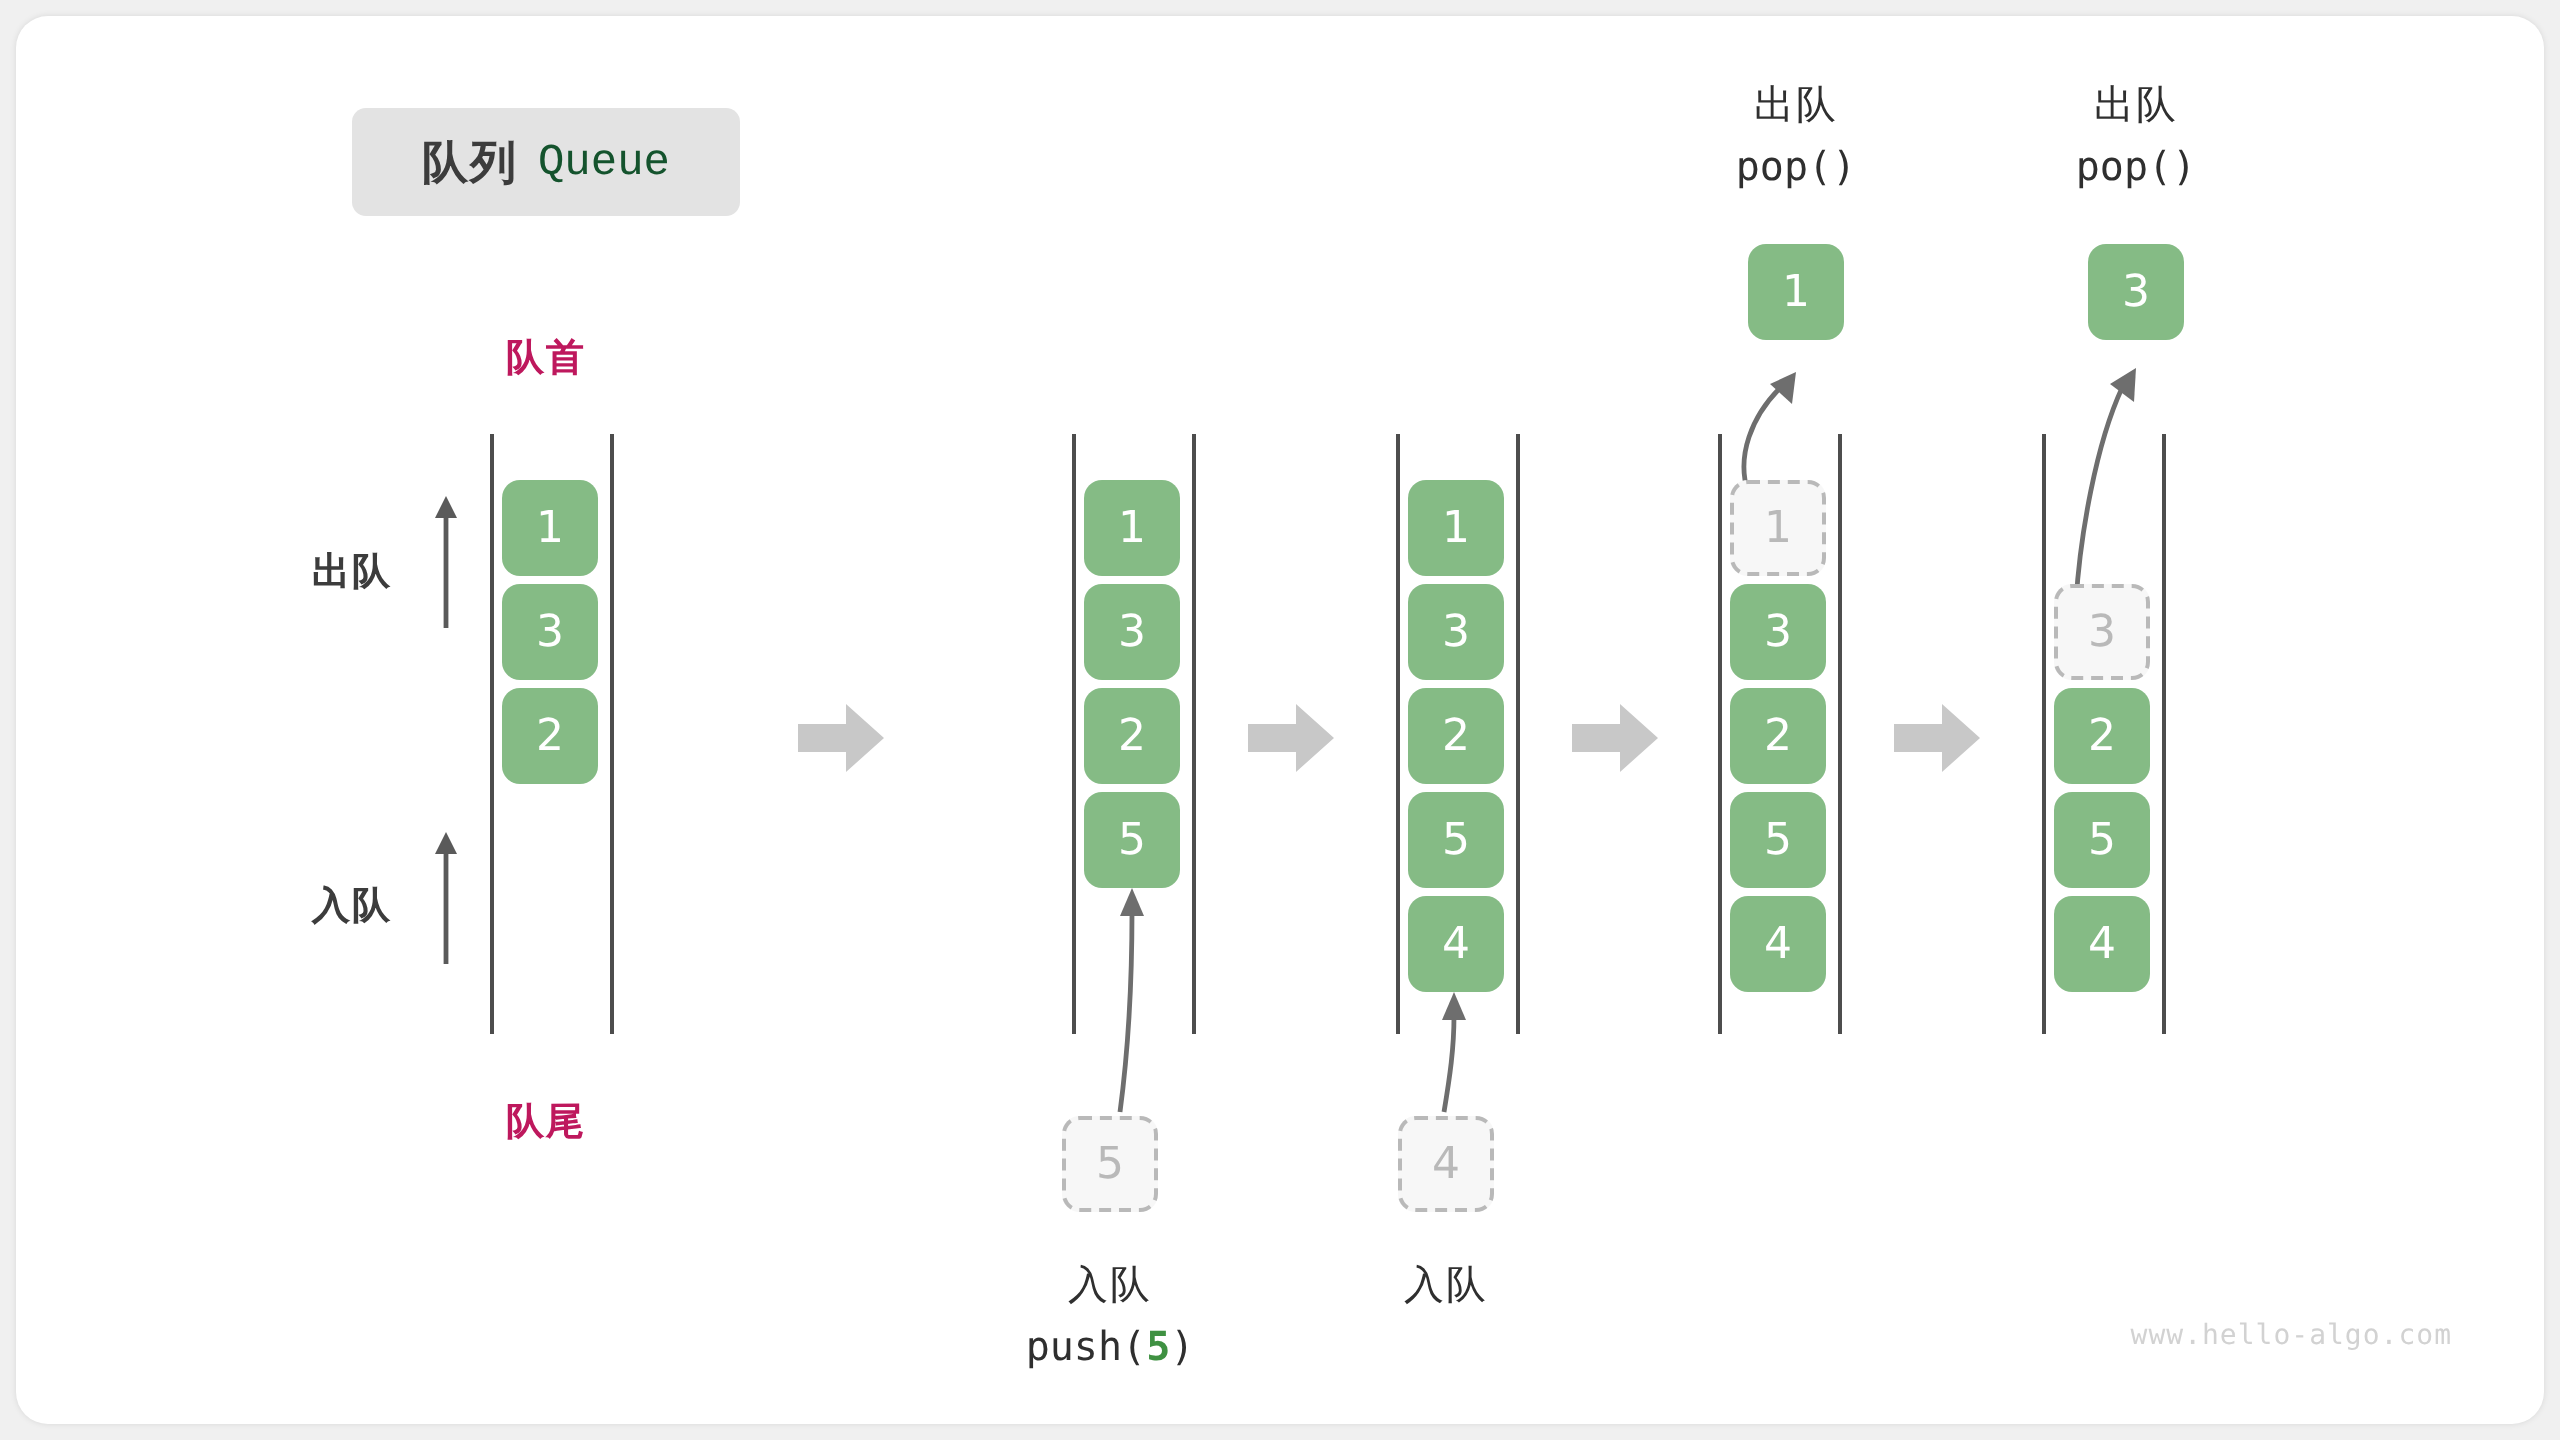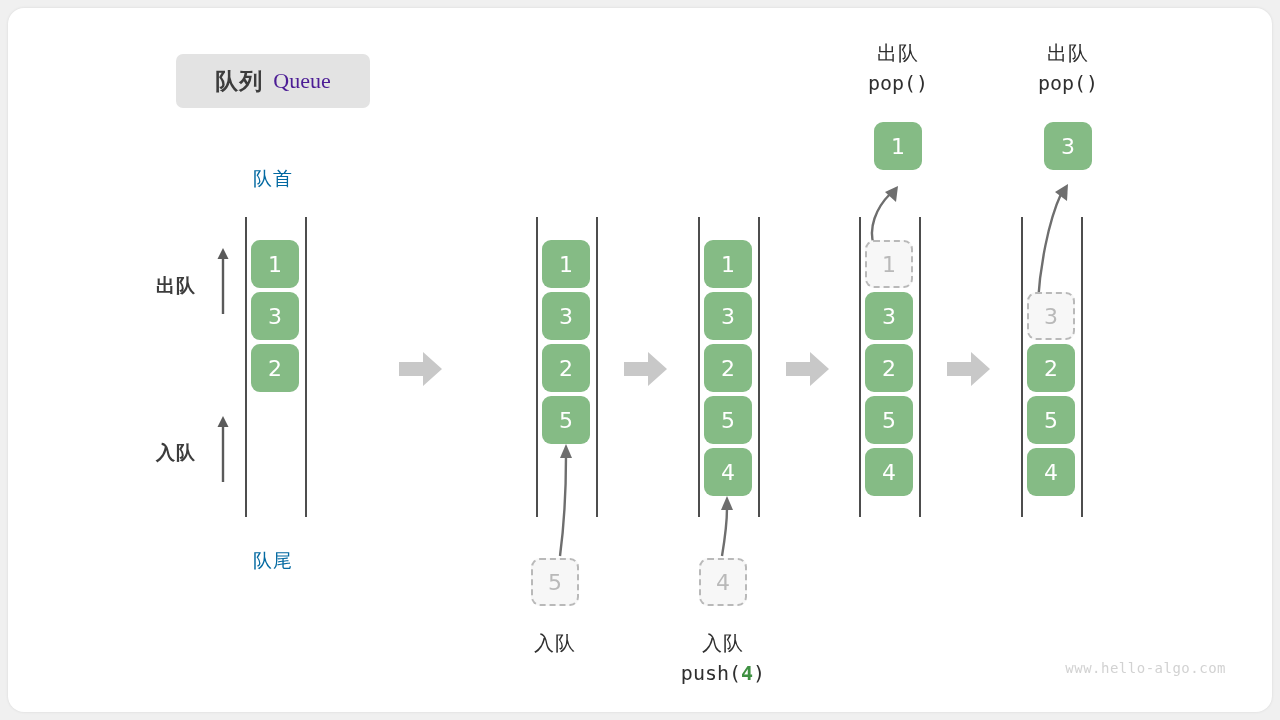--- a/index.html
+++ b/index.html
@@ -41,30 +41,30 @@
     gap: 10px;
   }
   #title-badge .cn {
     font-size: 23px;
     font-weight: bold;
     color: #3c3c3c;
     letter-spacing: 1px;
   }
   #title-badge .en {
     font-size: 22px;
-    color: #4c1d95;
-    font-family: Liberation Serif, serif;
+    color: #14532d;
+    font-family: Liberation Mono, monospace;
   }
 
   
   .endlabel {
     position: absolute;
     font-size: 19px;
-    font-weight: normal;
-    color: #0369a1;
+    font-weight: bold;
+    color: #be185d;
     letter-spacing: 1px;
     white-space: nowrap;
     text-align: center;
   }
   .side-label {
     position: absolute;
     font-size: 19px;
     font-weight: bold;
     color: #3c3c3c;
     letter-spacing: 1px;
@@ -212,20 +212,21 @@
       <svg width="50" height="118" viewBox="0 0 50 118">
         <path d="M22 116 C 26 86, 28 56, 28 16" stroke="#6e6e6e" stroke-width="2.4" fill="none"></path>
         <path d="M28 4 L34 18 L22 18 Z" fill="#6e6e6e"></path>
       </svg>
     </div>
 
     <div class="cell ghost" style="left:523px; top:550px;">5</div>
 
     <div class="op-caption" style="left:457px; top:620px; width:180px;">
       <span class="line-cn">入队</span>
+      <span class="line-code"><span>push(</span><span class="arg">5</span><span>)</span></span>
     </div>
   </div>
 
   <div class="step-arrow" style="left:616px; top:341px;">
     <svg width="44" height="40" viewBox="0 0 44 40">
       <path d="M0 13 L24 13 L24 3 L43 20 L24 37 L24 27 L0 27 Z" fill="#c8c8c8"></path>
     </svg>
   </div>
 
   <div>
@@ -241,21 +242,20 @@
       <svg width="46" height="66" viewBox="0 0 46 66">
         <path d="M20 64 C 23 46, 25 32, 25 16" stroke="#6e6e6e" stroke-width="2.4" fill="none"></path>
         <path d="M25 4 L31 18 L19 18 Z" fill="#6e6e6e"></path>
       </svg>
     </div>
 
     <div class="cell ghost" style="left:691px; top:550px;">4</div>
 
     <div class="op-caption" style="left:625px; top:620px; width:180px;">
       <span class="line-cn">入队</span>
-      <span class="line-code"><span>push(</span><span class="arg">4</span><span>)</span></span>
     </div>
   </div>
 
   <div class="step-arrow" style="left:778px; top:341px;">
     <svg width="44" height="40" viewBox="0 0 44 40">
       <path d="M0 13 L24 13 L24 3 L43 20 L24 37 L24 27 L0 27 Z" fill="#c8c8c8"></path>
     </svg>
   </div>
 
   <div>

